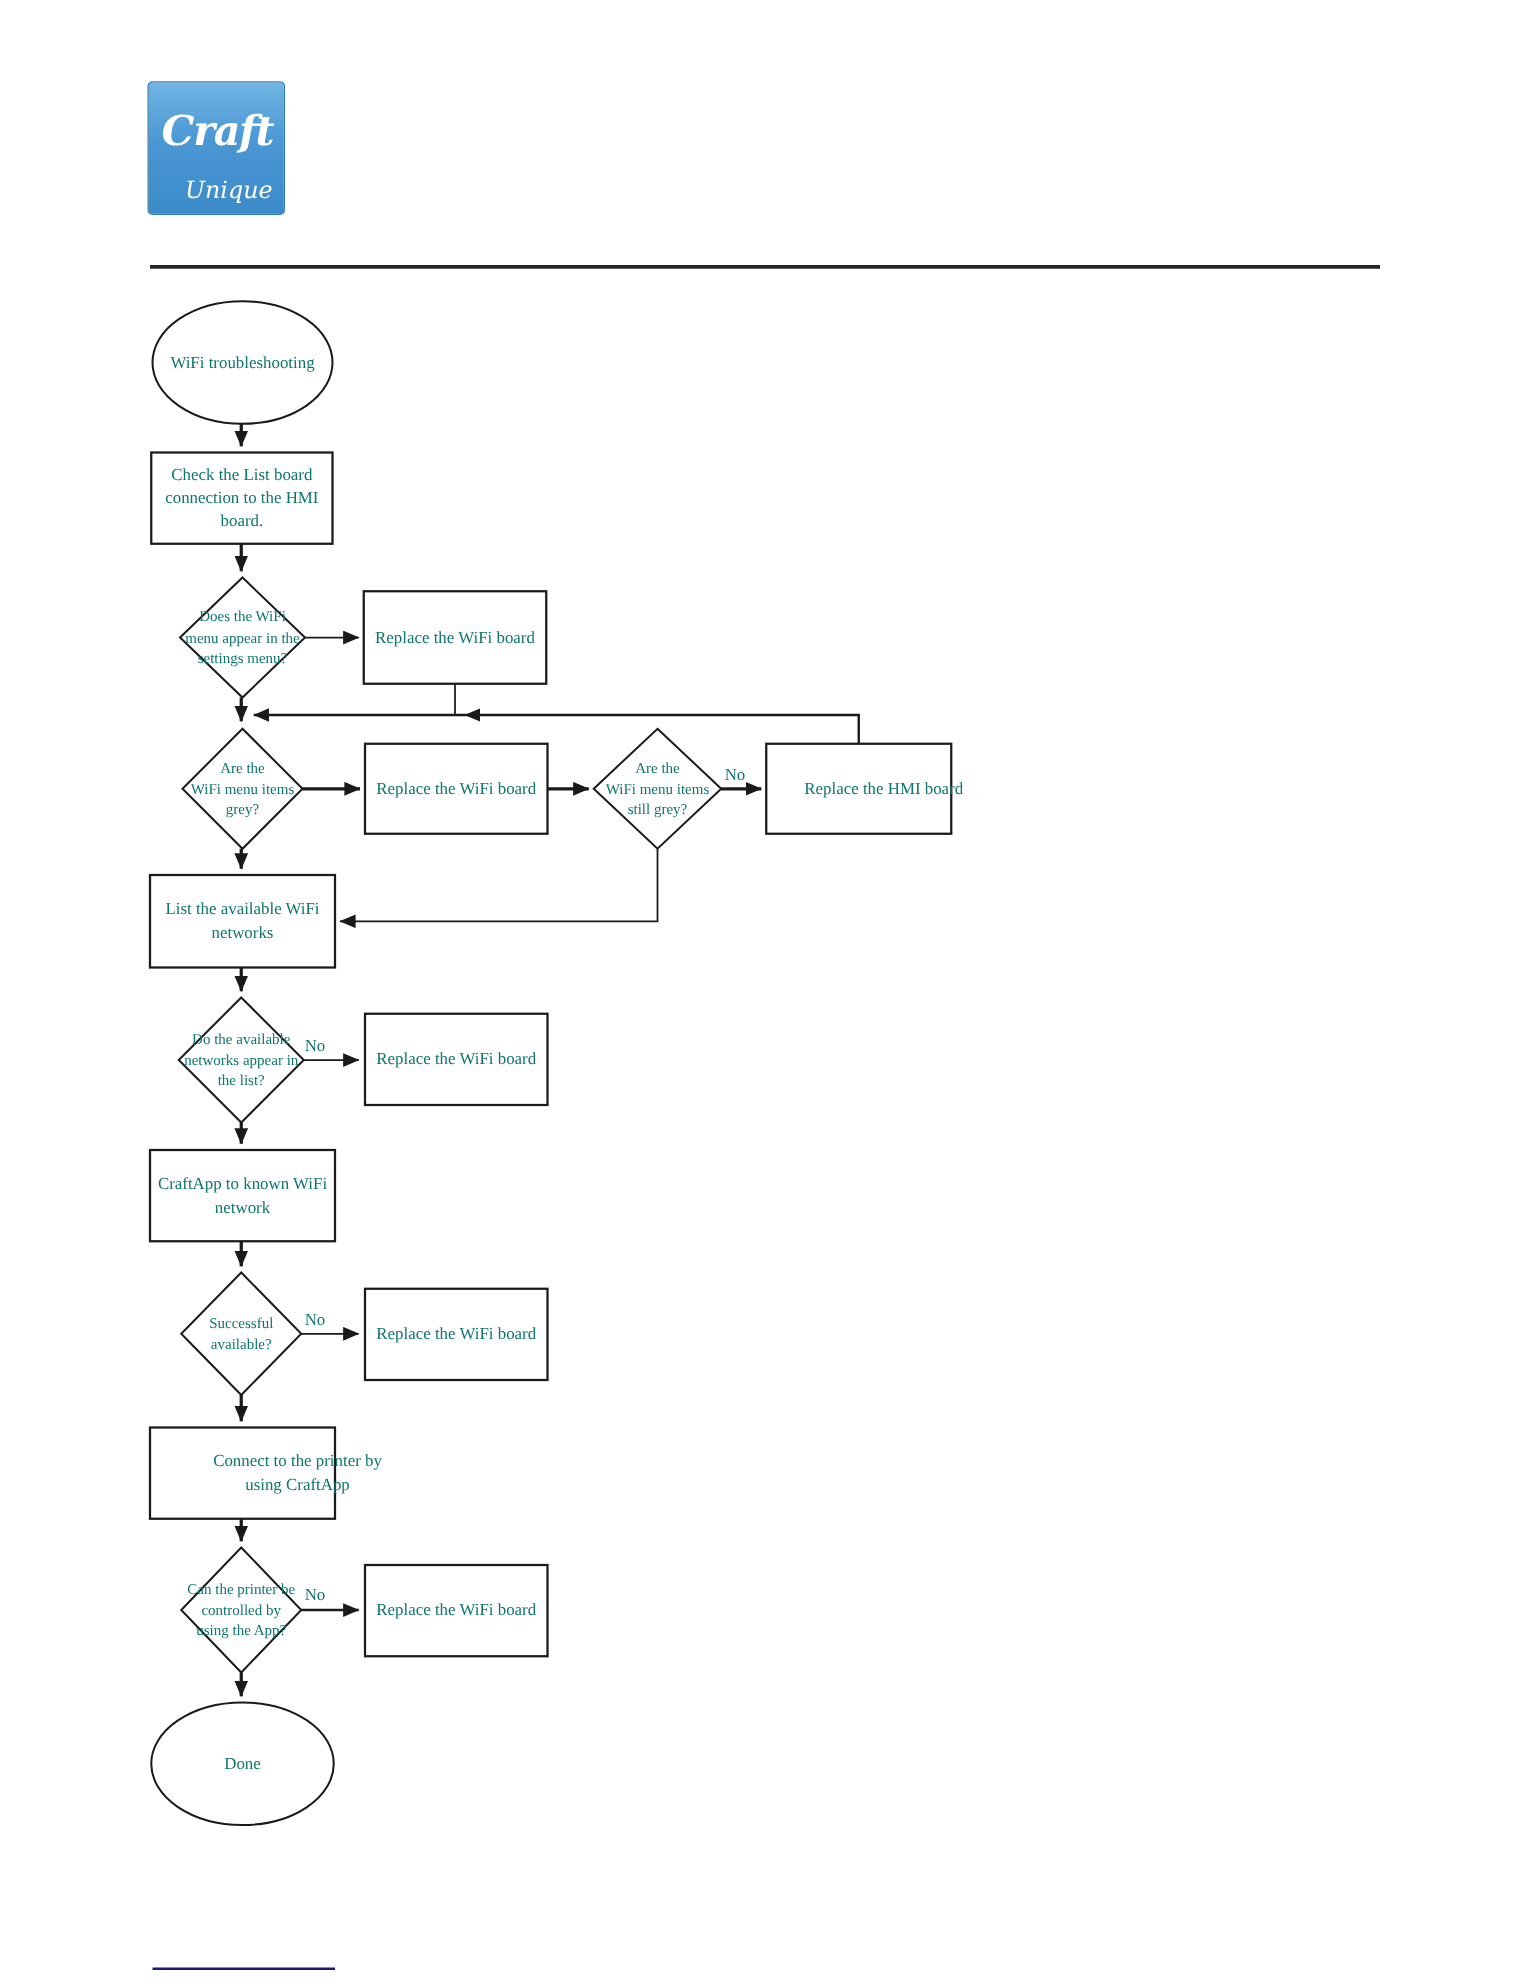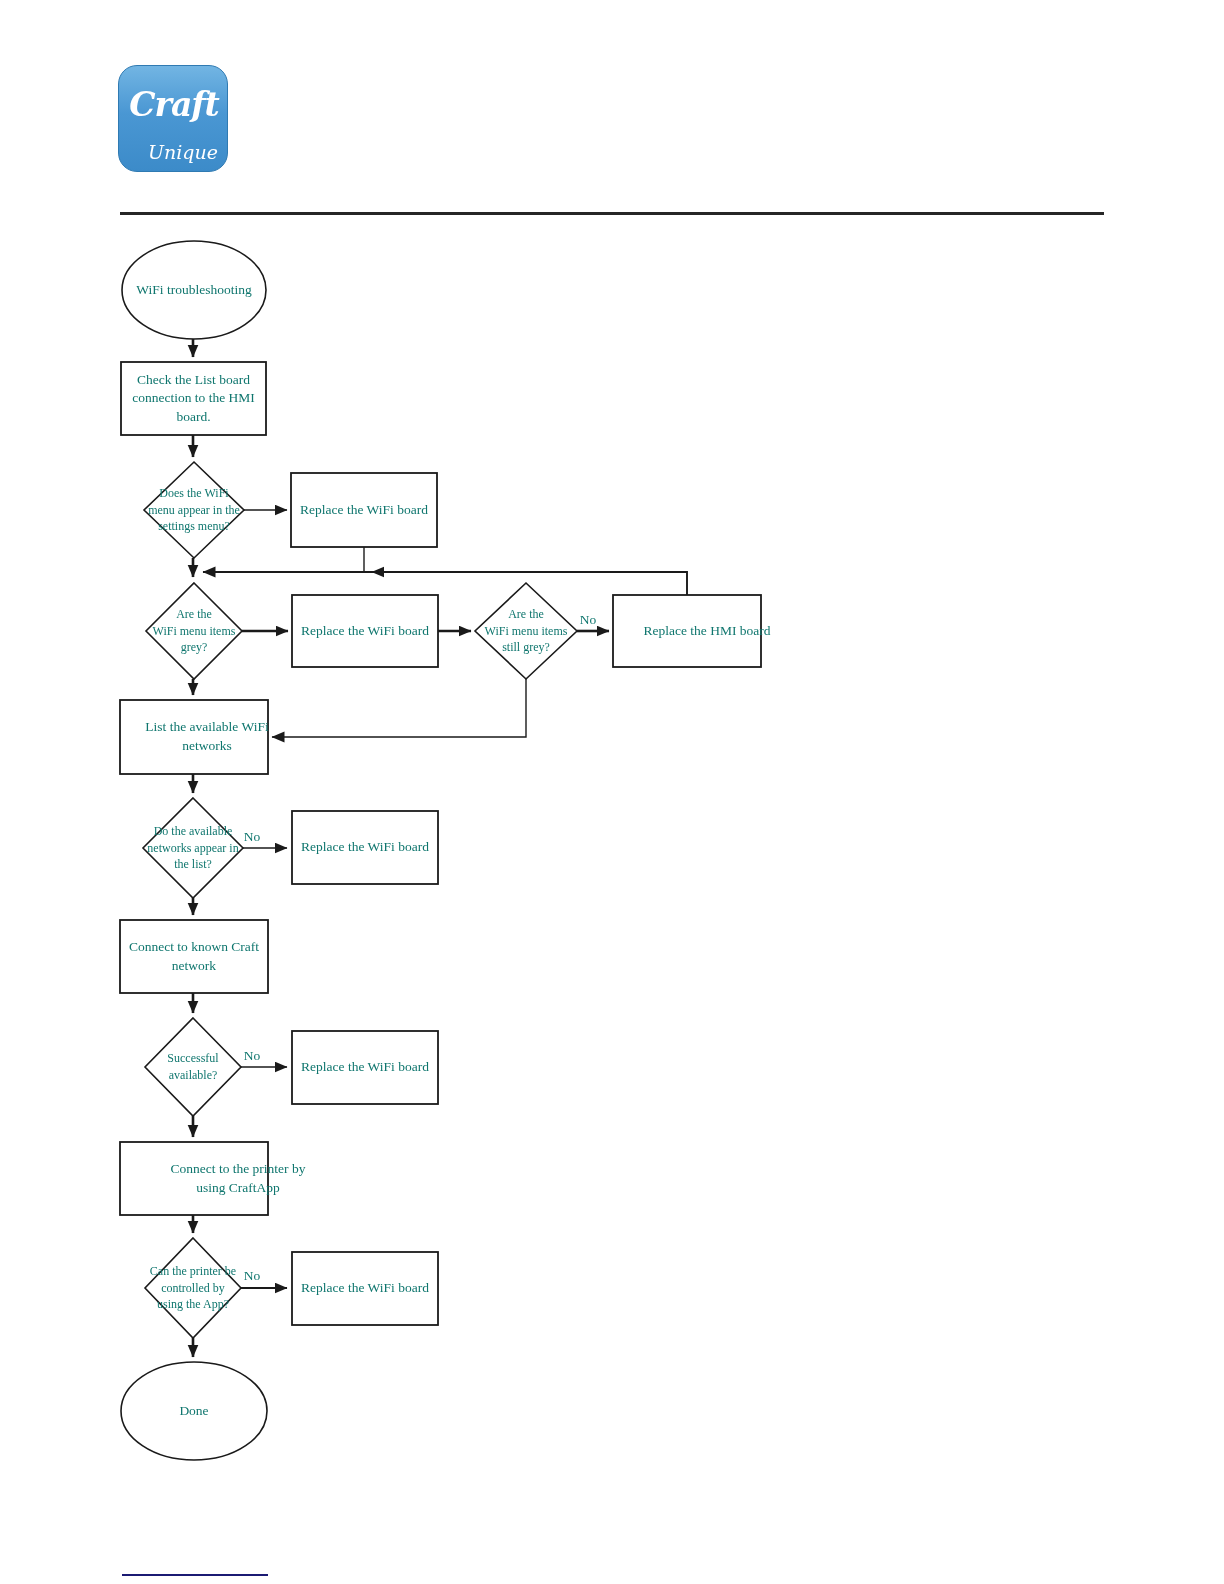--- a/index.html
+++ b/index.html
@@ -7,21 +7,21 @@
     position:relative;
     width:1224px;height:1584px;
     background:#ffffff;
     margin:0 auto;
     overflow:hidden;
     font-family:"Liberation Serif", serif;
   }
   
   .logo{
     position:absolute;left:118px;top:65px;width:110px;height:107px;
-    border-radius:19px;
+    border-radius:4px;
     background:linear-gradient(180deg,#72b5e3 0%,#4a97d3 45%,#3c8bc9 100%);
     border:1px solid #2f7ab2;
     box-sizing:border-box;
   }
   .logo-craft{
     position:absolute;left:10px;top:22px;width:90px;
     color:#ffffff;
     font-family:"DejaVu Serif", serif;
     font-style:italic;font-weight:bold;
     font-size:33px;line-height:1;
@@ -141,27 +141,27 @@
 settings menu?</div>
   <div class="lbl" style="left:291px;top:473px;width:146px;height:74px;">Replace the WiFi board</div>
   <div class="lbl d" style="left:130px;top:585px;width:128px;height:92px;">Are the
 WiFi menu items
 grey?</div>
   <div class="lbl" style="left:292px;top:595px;width:146px;height:72px;">Replace the WiFi board</div>
   <div class="lbl d" style="left:462px;top:585px;width:128px;height:92px;">Are the
 WiFi menu items
 still grey?</div>
   <div class="lbl" style="left:613px;top:595px;width:148px;height:72px;padding-left:20px;">Replace the HMI board</div>
-  <div class="lbl" style="left:120px;top:700px;width:148px;height:74px;padding-left:13px;">List the available WiFi
+  <div class="lbl" style="left:120px;top:700px;width:148px;height:74px;">List the available WiFi
 networks</div>
   <div class="lbl d" style="left:131px;top:800px;width:124px;height:96px;">Do the available
 networks appear in
 the list?</div>
   <div class="lbl" style="left:292px;top:811px;width:146px;height:73px;">Replace the WiFi board</div>
-  <div class="lbl" style="left:120px;top:920px;width:148px;height:73px;">Connect to known Craft
+  <div class="lbl" style="left:120px;top:920px;width:148px;height:73px;">CraftApp to known WiFi
 network</div>
   <div class="lbl d" style="left:133px;top:1019px;width:120px;height:96px;">Successful
 available?</div>
   <div class="lbl" style="left:292px;top:1031px;width:146px;height:73px;">Replace the WiFi board</div>
   <div class="lbl" style="left:120px;top:1142px;width:148px;height:73px;padding-left:44px;">Connect to the printer by
 using CraftApp</div>
   <div class="lbl d" style="left:131px;top:1240px;width:124px;height:96px;">Can the printer be
 controlled by
 using the App?</div>
   <div class="lbl" style="left:292px;top:1252px;width:146px;height:73px;">Replace the WiFi board</div>

